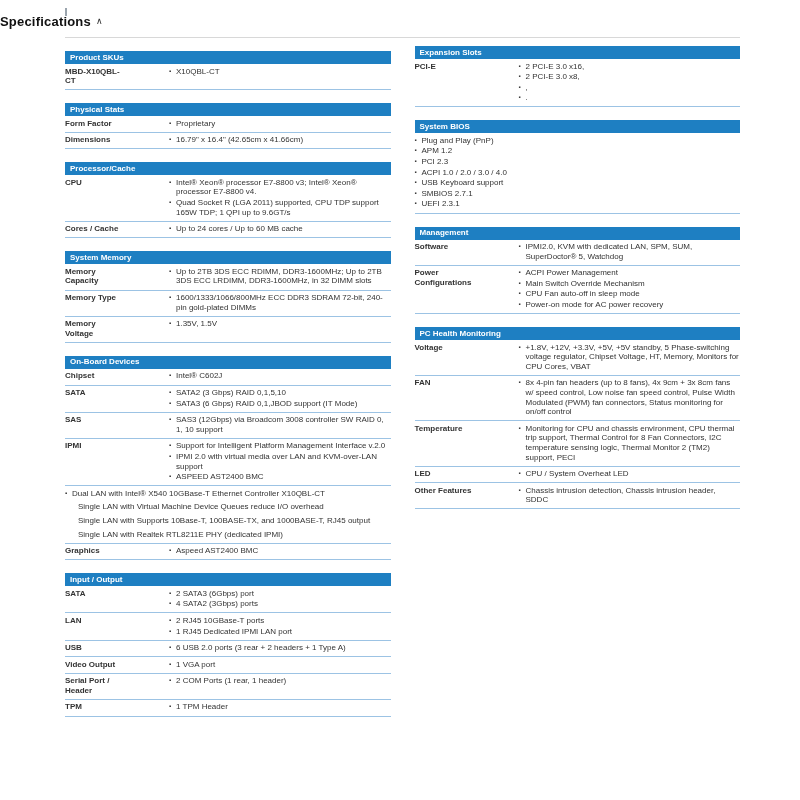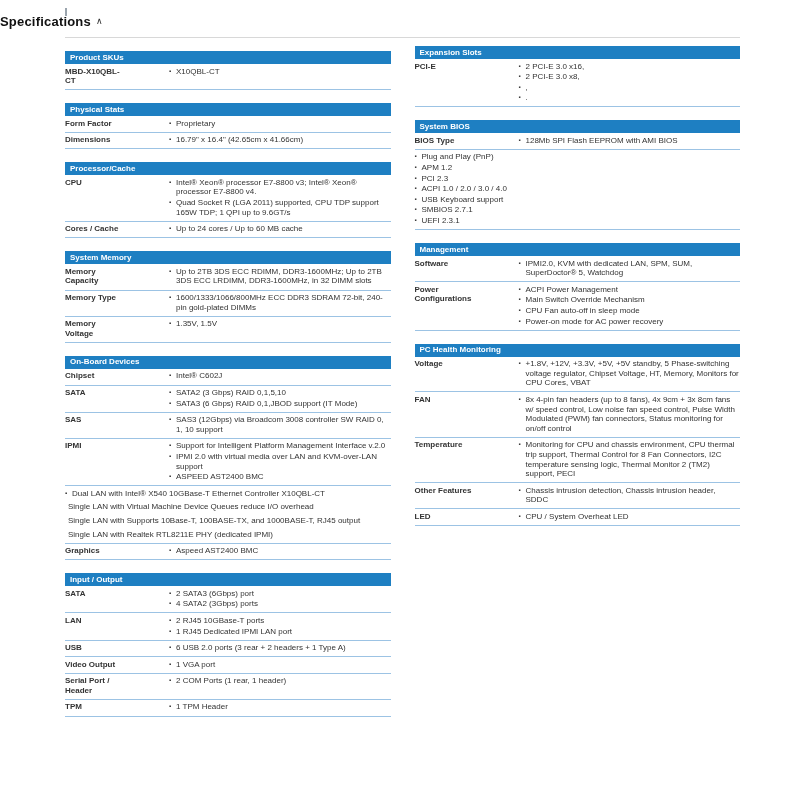--- a/index.html
+++ b/index.html
@@ -19,21 +19,21 @@
   .columns{display:flex;gap:24px;padding:0 60px 0 65px;margin-top:8px;align-items:flex-start;}
   .col{width:326px;}
   .col-left{padding-top:5px;}
   .spec-section{margin-bottom:13px;}
   .section-header{background:var(--header-bg);color:#fff;font-size:8px;font-weight:bold;padding:2.5px 5px;line-height:8px;}
   .spec-row{display:flex;border-bottom:1px solid var(--divider);padding:2.5px 0 3.5px;}
   .spec-label{flex:0 0 104px;padding-right:44px;font-weight:bold;font-size:8px;line-height:9.6px;word-wrap:break-word;}
   .spec-values{flex:1;font-size:8px;line-height:9.6px;}
   .spec-item{display:flex;}
   .spec-item + .spec-item{margin-top:1px;}
-  .spec-item.no-bullet{margin-left:3px;margin-top:4px;display:block;}
+  .spec-item.no-bullet{margin-left:13px;margin-top:4px;display:block;}
   .bullet{flex:0 0 7px;font-size:6px;line-height:9.6px;color:var(--text);}
 </style>
 </head>
 <body>
 
 <div class="top-tick"></div>
 
 <div class="title-bar">
   <span class="page-title">Specifications</span><span class="collapse">∧</span>
 </div>
@@ -287,29 +287,20 @@
             <div class="spec-item">
               <span class="bullet">▪</span>
               <span class="item-text">.</span>
             </div>
           </div>
         </div>
       </section>
       <section class="spec-section">
         <div class="section-header">System BIOS</div>
         <div class="spec-row">
-          <div class="spec-label">BIOS Type</div>
-          <div class="spec-values">
-            <div class="spec-item">
-              <span class="bullet">▪</span>
-              <span class="item-text">128Mb SPI Flash EEPROM with AMI BIOS</span>
-            </div>
-          </div>
-        </div>
-        <div class="spec-row">
           <div class="spec-values">
             <div class="spec-item">
               <span class="bullet">▪</span>
               <span class="item-text">Plug and Play (PnP)</span>
             </div>
             <div class="spec-item">
               <span class="bullet">▪</span>
               <span class="item-text">APM 1.2</span>
             </div>
             <div class="spec-item">
@@ -391,32 +382,32 @@
         <div class="spec-row">
           <div class="spec-label">Temperature</div>
           <div class="spec-values">
             <div class="spec-item">
               <span class="bullet">▪</span>
               <span class="item-text">Monitoring for CPU and chassis environment, CPU thermal trip support, Thermal Control for 8 Fan Connectors, I2C temperature sensing logic, Thermal Monitor 2 (TM2) support, PECI</span>
             </div>
           </div>
         </div>
         <div class="spec-row">
+          <div class="spec-label">LED</div>
+          <div class="spec-values">
+            <div class="spec-item">
+              <span class="bullet">▪</span>
+              <span class="item-text">CPU / System Overheat LED</span>
+            </div>
+          </div>
+        </div>
+        <div class="spec-row">
           <div class="spec-label">Other Features</div>
           <div class="spec-values">
             <div class="spec-item">
               <span class="bullet">▪</span>
               <span class="item-text">Chassis intrusion detection, Chassis intrusion header, SDDC</span>
-            </div>
-          </div>
-        </div>
-        <div class="spec-row">
-          <div class="spec-label">LED</div>
-          <div class="spec-values">
-            <div class="spec-item">
-              <span class="bullet">▪</span>
-              <span class="item-text">CPU / System Overheat LED</span>
             </div>
           </div>
         </div>
       </section>
     </div>
 </div>
 
 </body></html>

